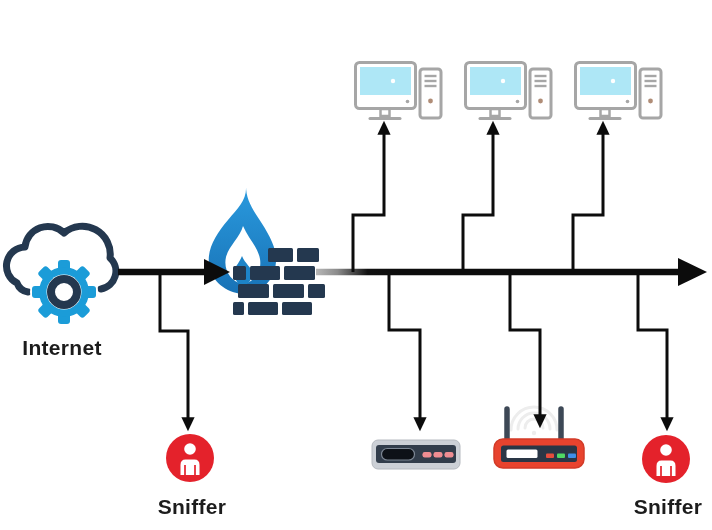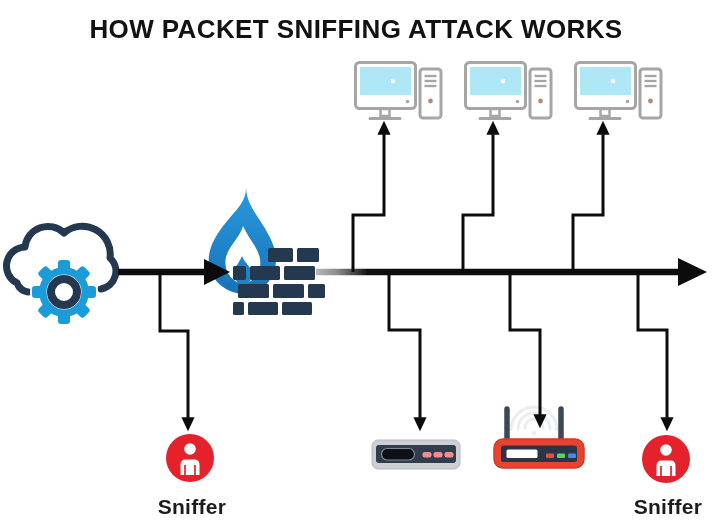--- a/index.html
+++ b/index.html
@@ -173,16 +173,16 @@
       <path d="M 353 272 V 215 H 384 V 133" marker-end="url(#arrS)"></path>
       <path d="M 463 272 V 215 H 493 V 133" marker-end="url(#arrS)"></path>
       <path d="M 573 272 V 215 H 603 V 133" marker-end="url(#arrS)"></path>
       <path d="M 160 275 V 331 H 188 V 419" marker-end="url(#arrS)"></path>
       <path d="M 389 275 V 330 H 420 V 419" marker-end="url(#arrS)"></path>
       <path d="M 510 275 V 330 H 540 V 416" marker-end="url(#arrS)"></path>
       <path d="M 638 275 V 330 H 667 V 419" marker-end="url(#arrS)"></path>
     </g>
   </svg>
 
-  <div class="title">HOW PACKET SNIFFING ATTACK WORKS</div>
+  <div class="node-label label-internet">Internet</div>
   <div class="node-label label-sniffer-left">Sniffer</div>
   <div class="node-label label-sniffer-right">Sniffer</div>
 </div>
 
 </body></html>

